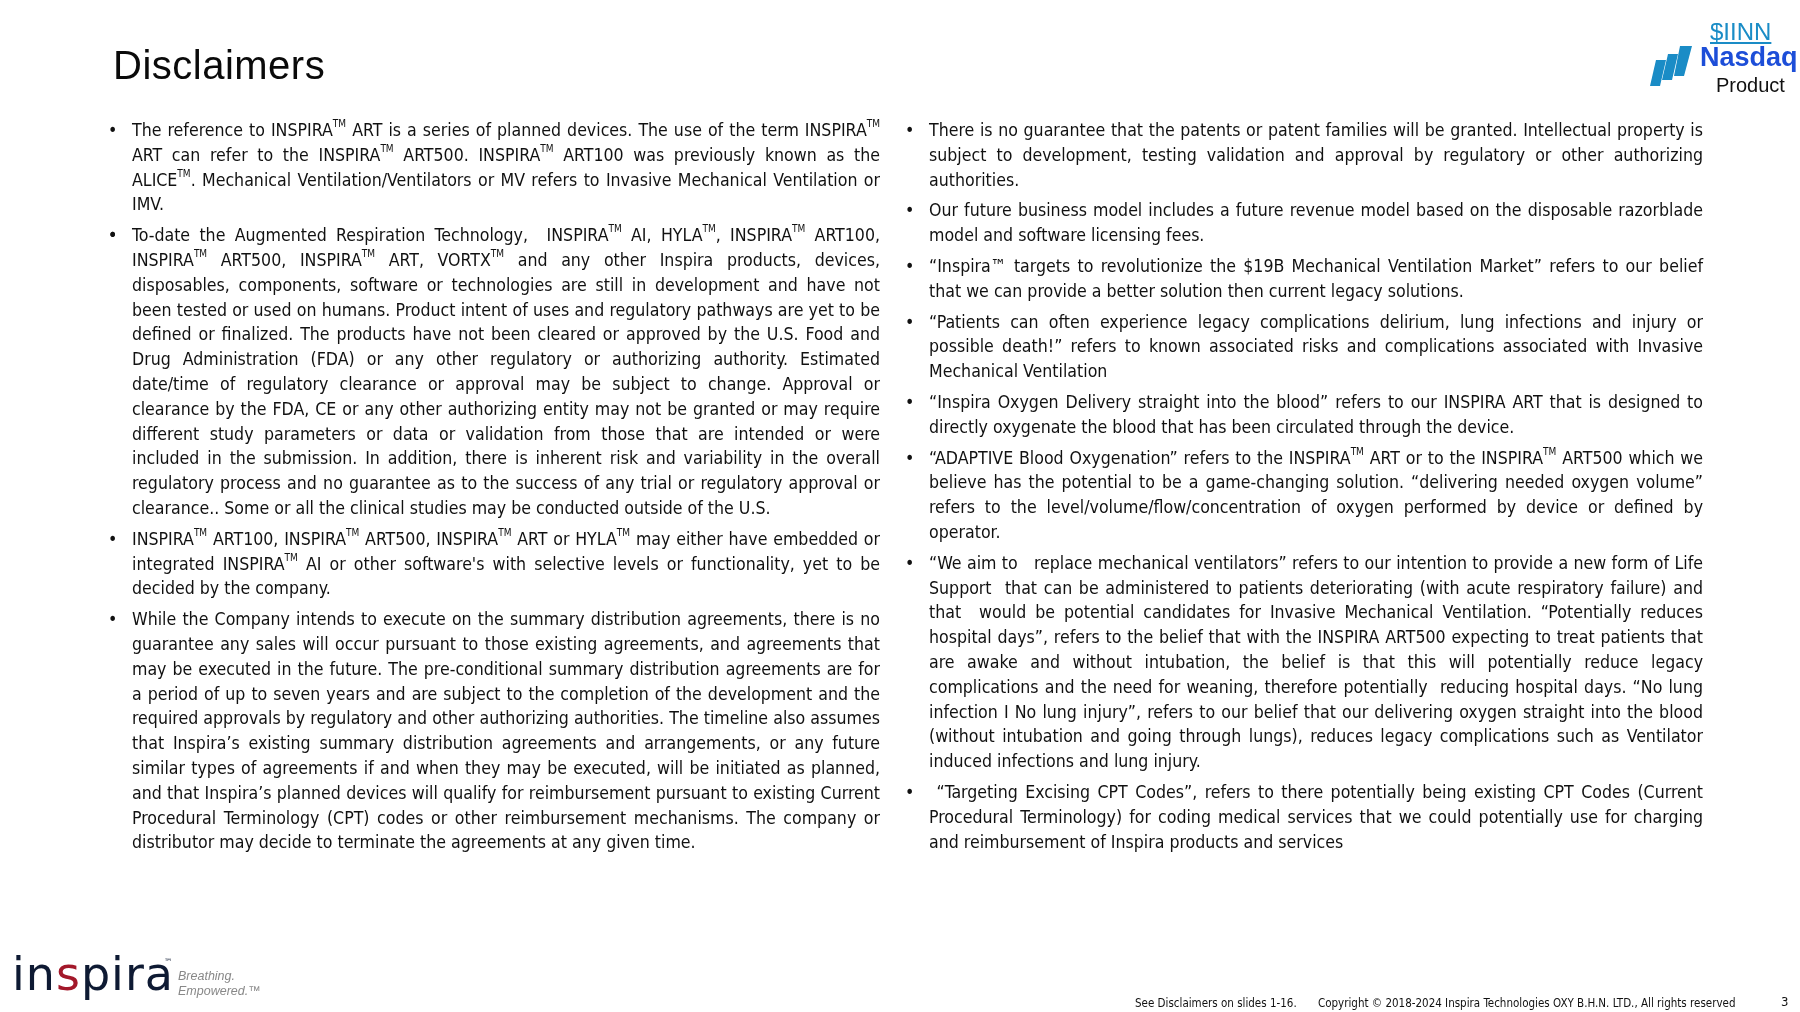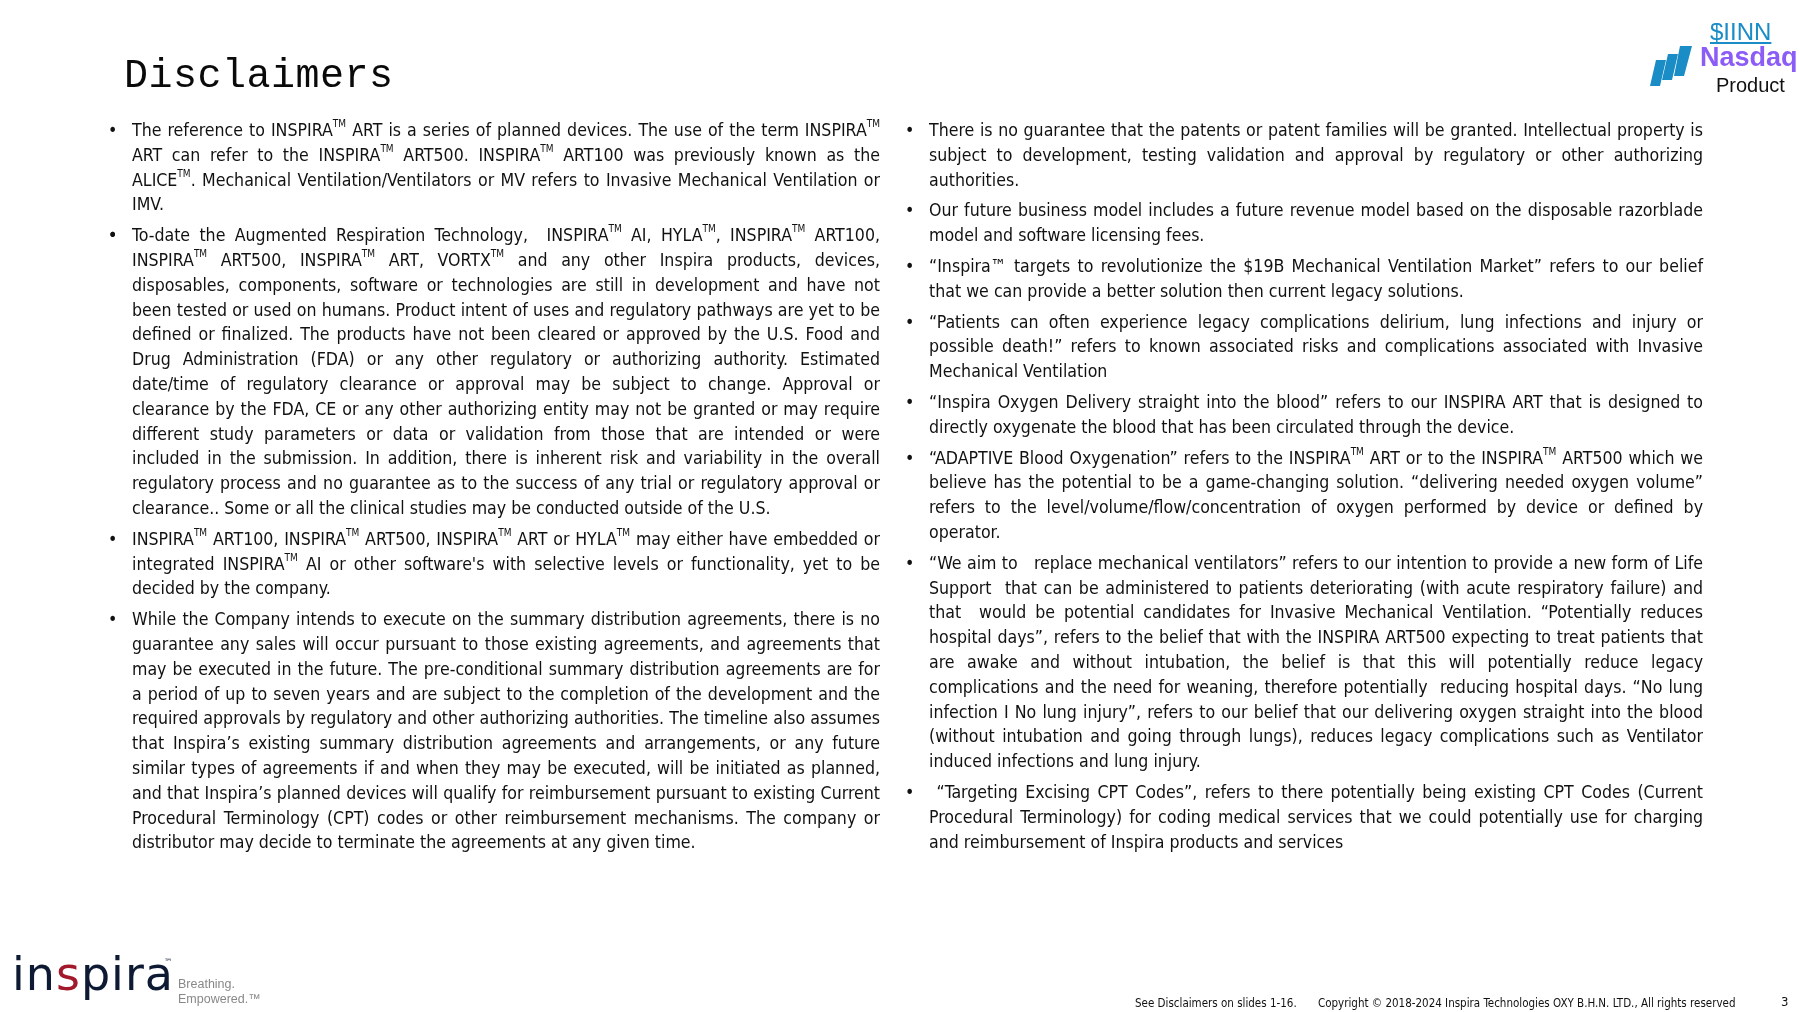--- a/index.html
+++ b/index.html
@@ -1,37 +1,37 @@
 <!DOCTYPE html>
 <html><head>
 <meta charset="utf-8">
 <style>
   html, body { margin:0; padding:0; background:#ffffff; }
   body { width:1800px; height:1012px; position:relative; overflow:hidden;
          font-family: "DejaVu Sans Condensed", "Liberation Sans Narrow", "Liberation Sans", sans-serif; color:#111; }
   .title { position:absolute; left:110px; top:40px; font-size:40px; font-weight:normal; letter-spacing:0.5px;
-           font-family: Liberation Mono, monospace; color:#0a0a0a; margin:14px; }
+           font-family: Liberation Sans, sans-serif; color:#0a0a0a; margin:3px; }
   .col { position:absolute; top:118px; font-size:17.6px; line-height:24.8px; }
   .col-left { left:108px; width:772px; }
   .col-right { left:905px; width:798px; }
   ul { list-style:none; margin:0; padding:0; }
   li { position:relative; padding-left:24px; text-align:justify; margin-bottom:6px; font-stretch:condensed; }
   li .bullet { position:absolute; left:0; top:0; }
   .para { padding-left:24px; text-align:left; line-height:30px; margin-bottom:2px; }
   sup { font-size:10px; vertical-align:top; line-height:0; position:relative; top:6px; }
   .nasdaq { position:absolute; left:1650px; top:18px; width:145px; height:80px; }
   .nasdaq .ticker { position:absolute; left:60px; top:0; font-family:"Liberation Sans", sans-serif; font-size:24px; color:#1a8cc6;text-decoration:underline; }
-  .nasdaq .name { position:absolute; left:50px; top:24px; font-family:"Liberation Sans", sans-serif; font-size:27px; color:#8b5cf6; font-weight:bold; }
+  .nasdaq .name { position:absolute; left:50px; top:24px; font-family:"Liberation Sans", sans-serif; font-size:27px; color:#1d4ed8; font-weight:bold; }
   .nasdaq .listed { position:absolute; left:66px; top:56px; font-family:"Liberation Sans", sans-serif; font-size:20px; color:#111; }
   .nasdaq .mark { position:absolute; left:0; top:28px; }
   .logo { position:absolute; left:12px; top:955px; width:230px; height:55px; }
   .logo .word { position:absolute; left:0; top:-8px; font-family:"DejaVu Sans", sans-serif; font-size:46px; color:#0e1a33; letter-spacing:1px; }
   .logo .word .s { color:#a3182a; }
   .logo .tm { position:absolute; left:152px; top:2px; font-size:9px; color:#0e1a33; }
-  .logo .tag { position:absolute; left:166px; top:22px; font-family:"Liberation Sans Narrow","Liberation Sans", sans-serif; font-size:12.5px; color:#888; line-height:15px; }
+  .logo .tag { position:absolute; left:166px; top:14px; font-family:"Liberation Sans Narrow","Liberation Sans", sans-serif; font-size:12.5px; color:#888; line-height:15px;font-style:italic; }
   .footer { position:absolute; top:996px; left:1135px; font-size:11.5px; color:#111; white-space:nowrap; }
   .footer span { margin-right:18px; }
   .page-num { position:absolute; top:994px; left:1781px; font-size:13px; color:#111; }
 </style>
 </head>
 <body>
 
 <h1 class="title">Disclaimers</h1>
 
 <div class="nasdaq">

